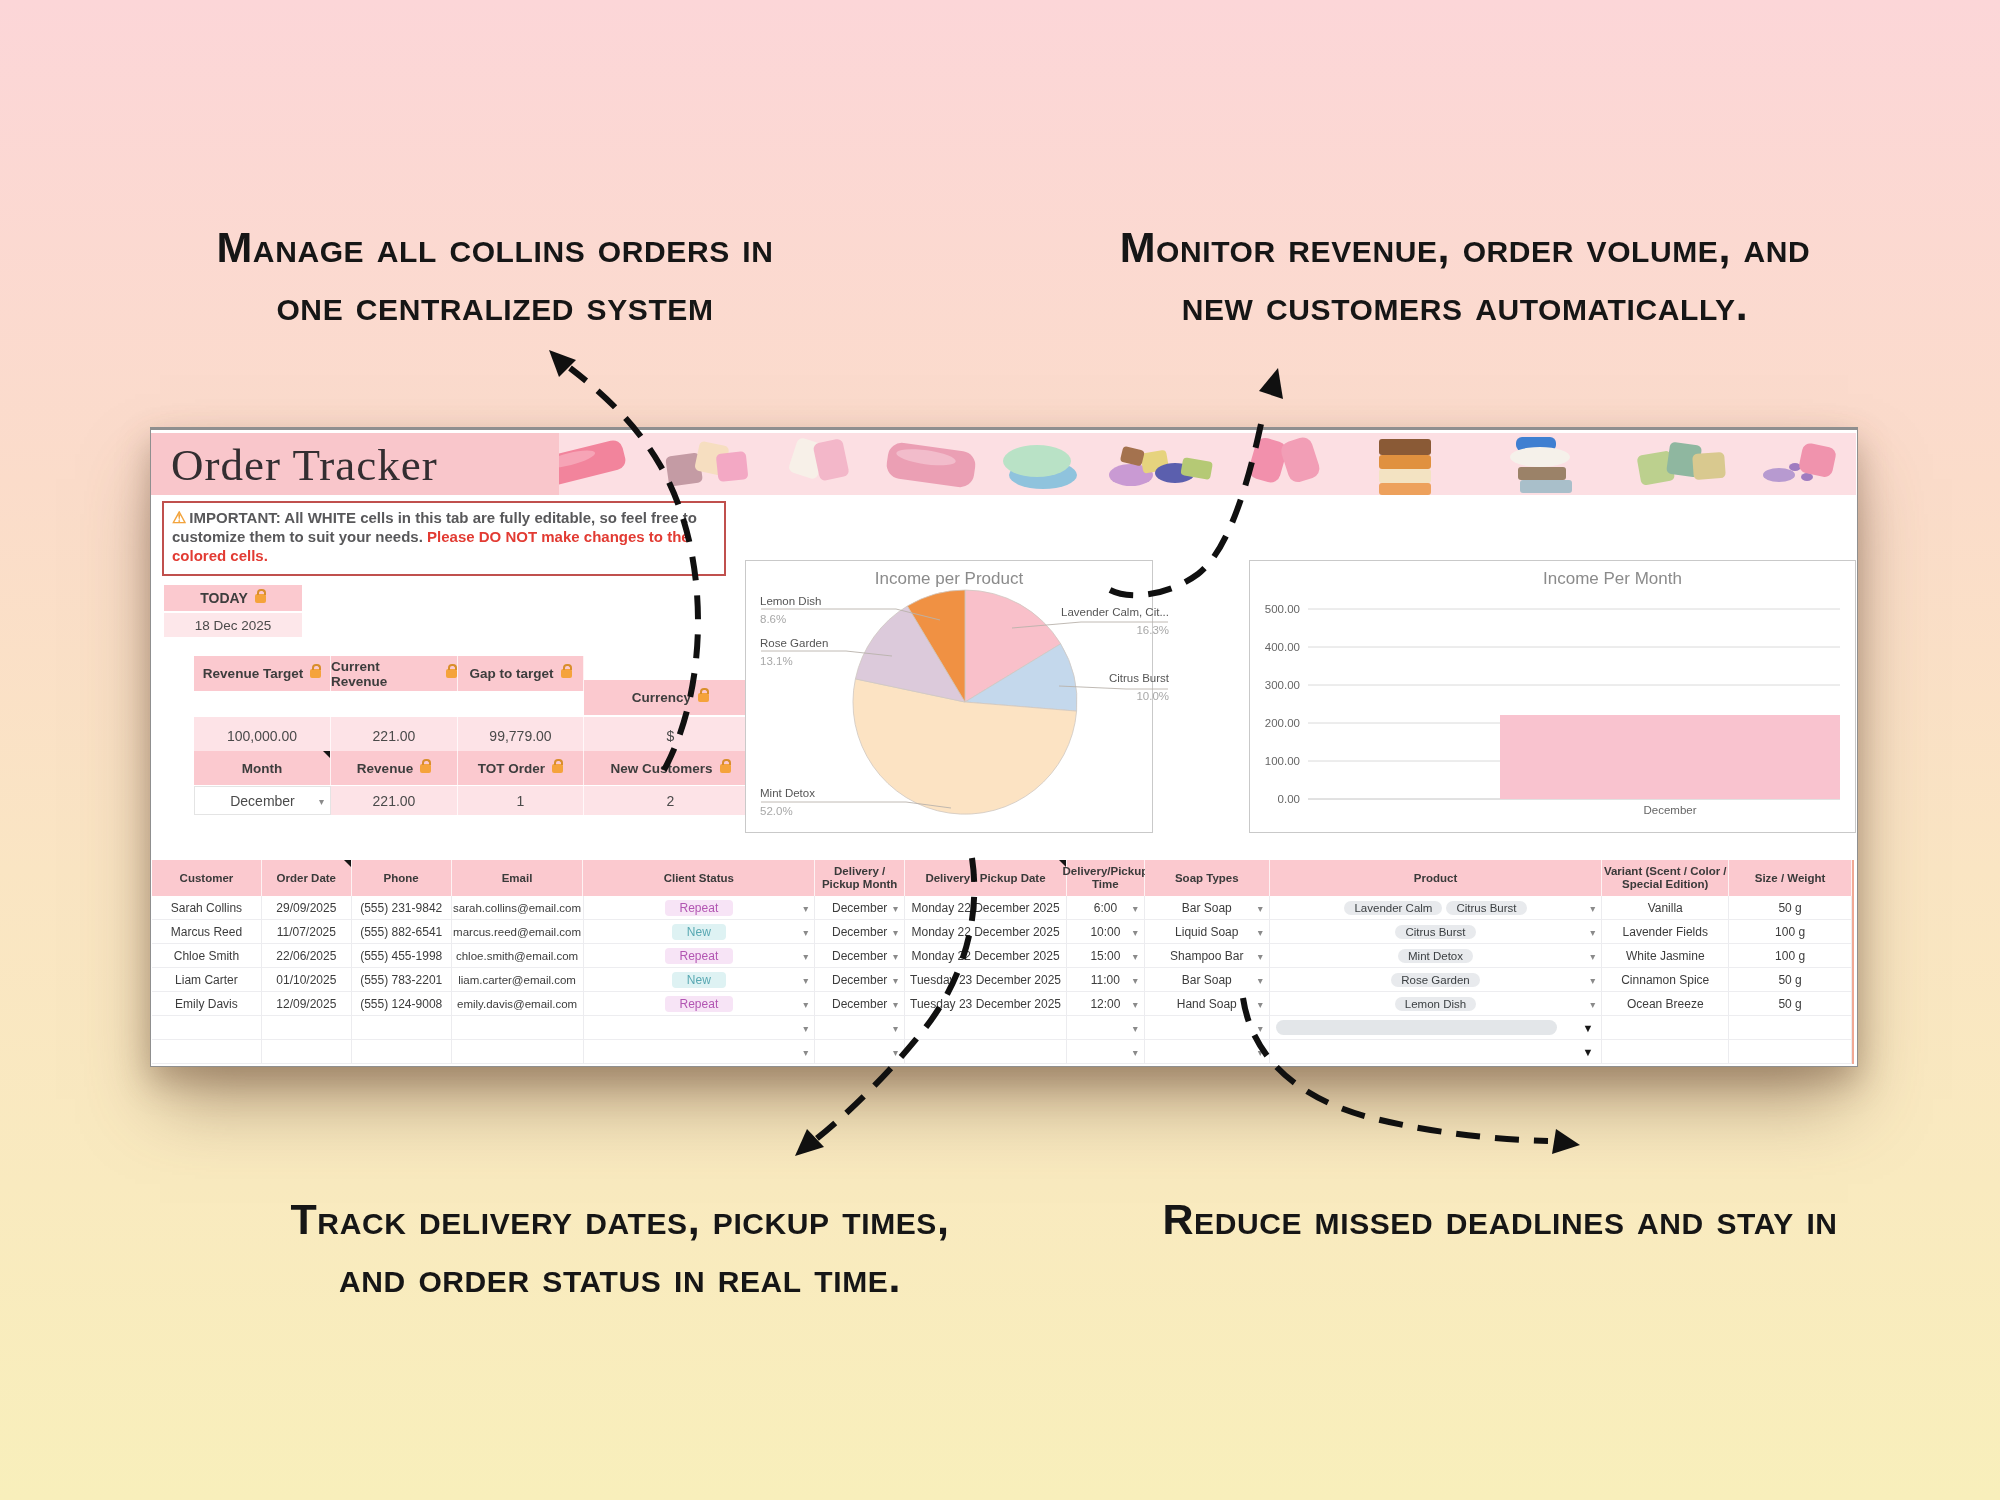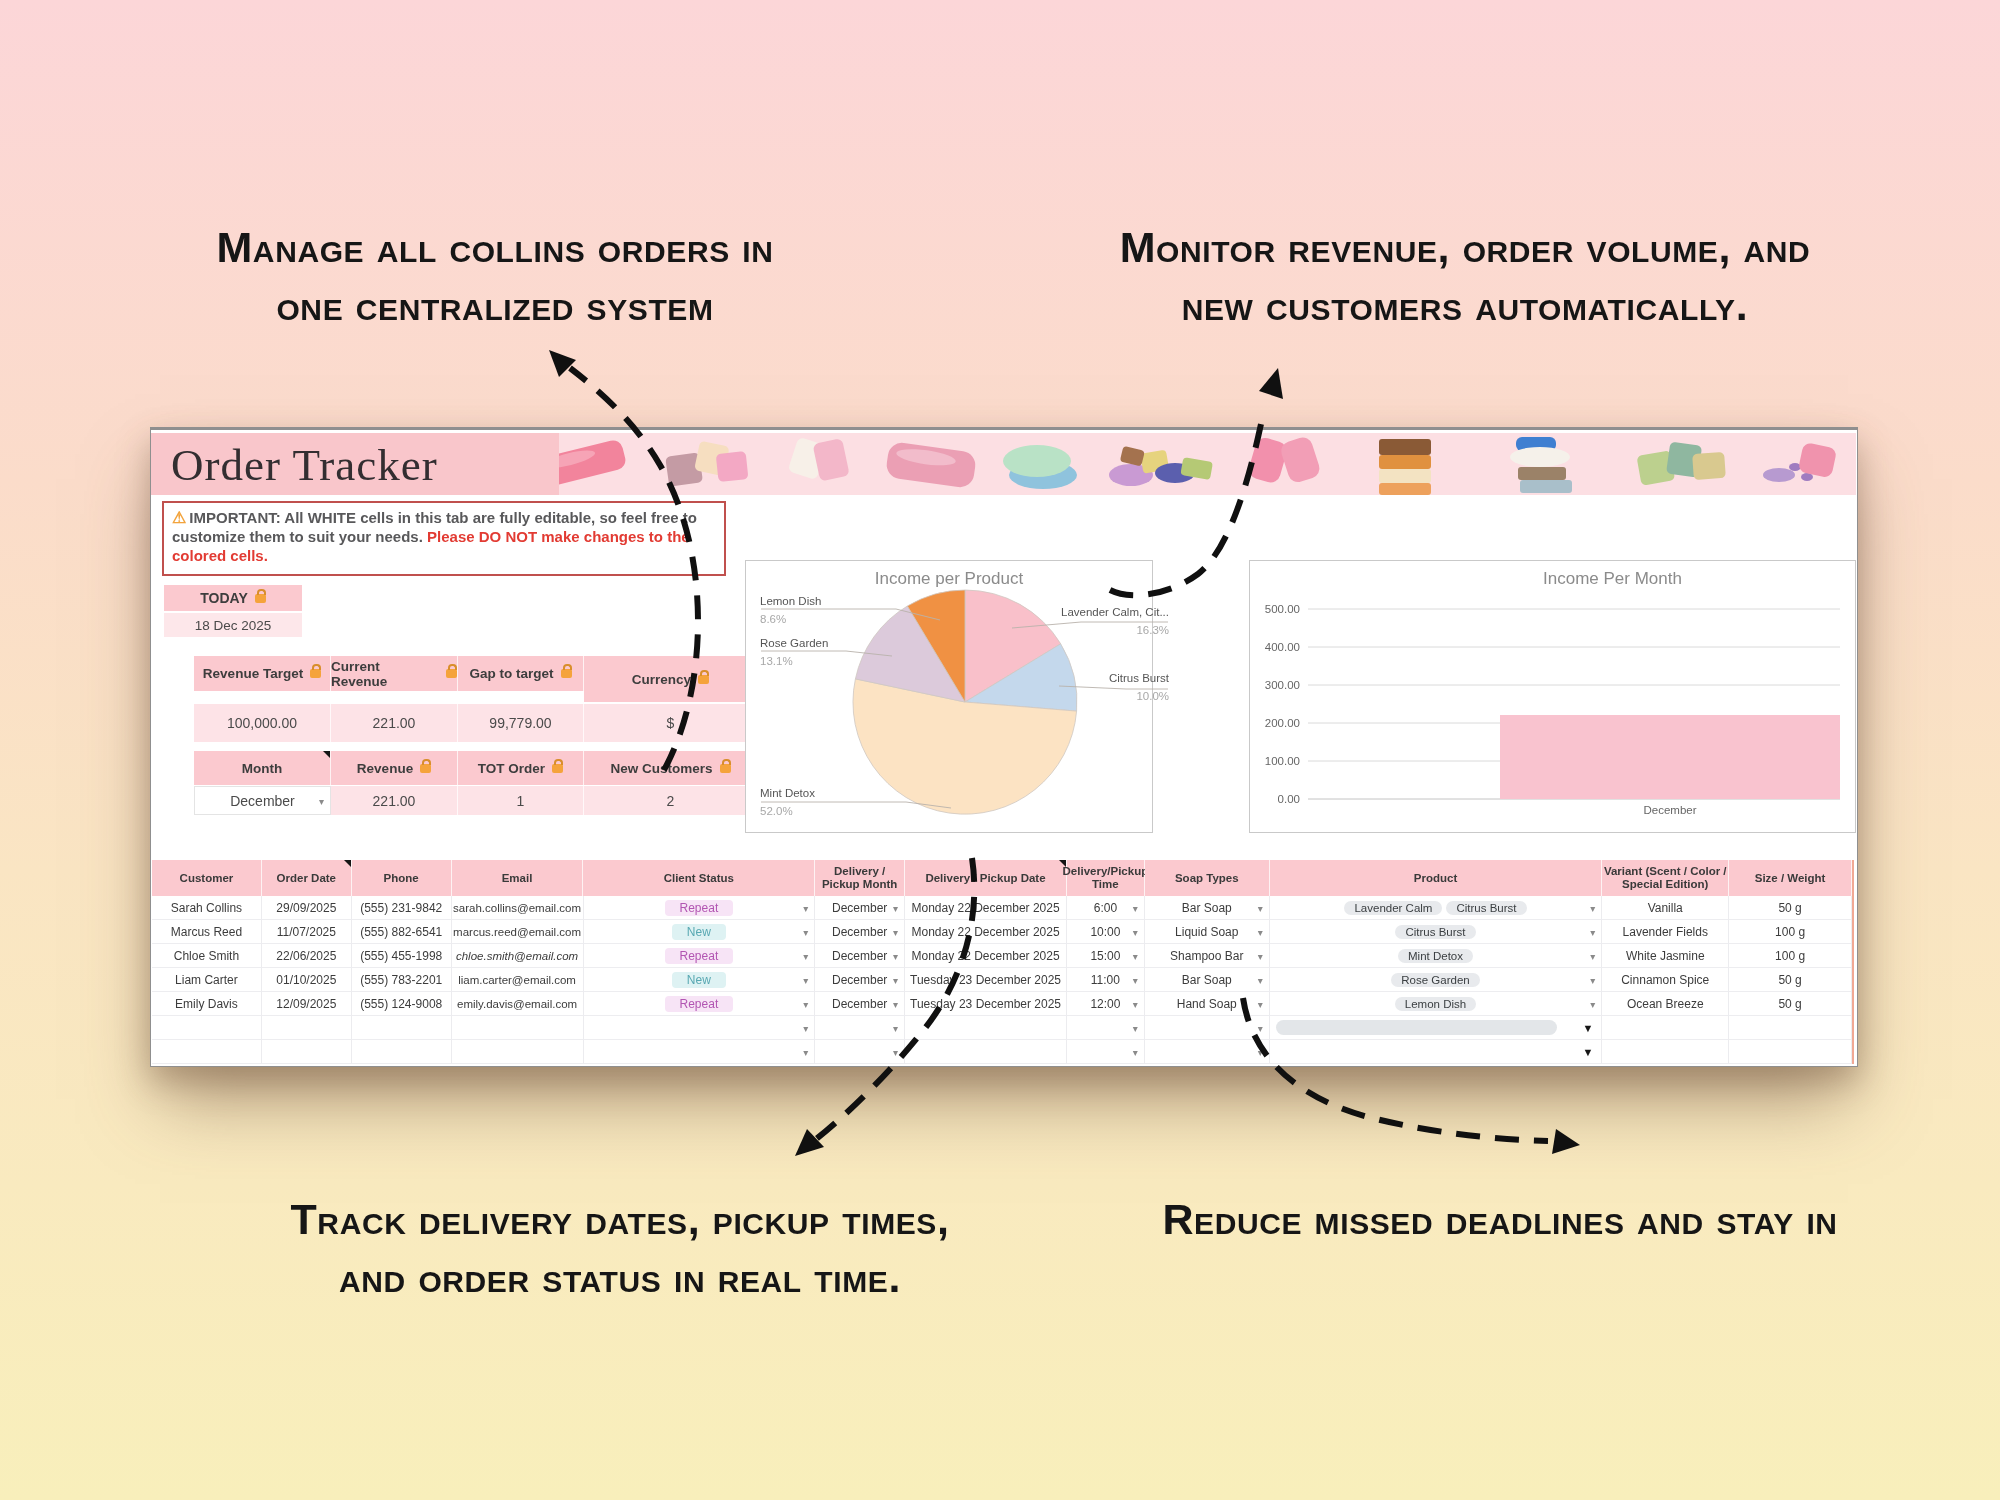--- a/index.html
+++ b/index.html
@@ -176,21 +176,21 @@
             <span class="lock"></span>
           </div>
           <div class="hcell" style="width: 127px; height: 35px;">
             <span class="">Current Revenue</span>
             <span class="lock"></span>
           </div>
           <div class="hcell" style="width: 126px; height: 35px;">
             <span class="">Gap to target</span>
             <span class="lock"></span>
           </div>
-          <div class="hcell" style="width: 174px; height: 46px;">
+          <div class="hcell" style="width: 174px; height: 35px; margin-top: 24px;">
             <span class="">Currency</span>
             <span class="lock"></span>
           </div>
         </div>
         <div class="" style="height: 2px;"></div>
         <div class="cellrow">
           <div class="vcell" style="width: 137px; height: 38px;">
             <span class="">100,000.00</span>
           </div>
           <div class="vcell" style="width: 127px; height: 38px;">
@@ -417,21 +417,21 @@
         <div class="orow">
           <div class="oc" style="width: 110px;">
             <span class="">Chloe Smith</span>
           </div>
           <div class="oc" style="width: 90px;">
             <span class="">22/06/2025</span>
           </div>
           <div class="oc" style="width: 100px;">
             <span class="">(555) 455-1998</span>
           </div>
-          <div class="oc email" style="width: 132px; font-style: italic;">
+          <div class="oc email" style="width: 132px;">
             <span class="">chloe.smith@email.com</span>
           </div>
           <div class="oc" style="width: 232px;">
             <span class="pill" style="background: rgb(247, 228, 246); color: rgb(178, 85, 178);">Repeat</span>
             <span class="dd">▾</span>
           </div>
           <div class="oc" style="width: 90px;">
             <span class="">December</span>
             <span class="dd">▾</span>
           </div>

